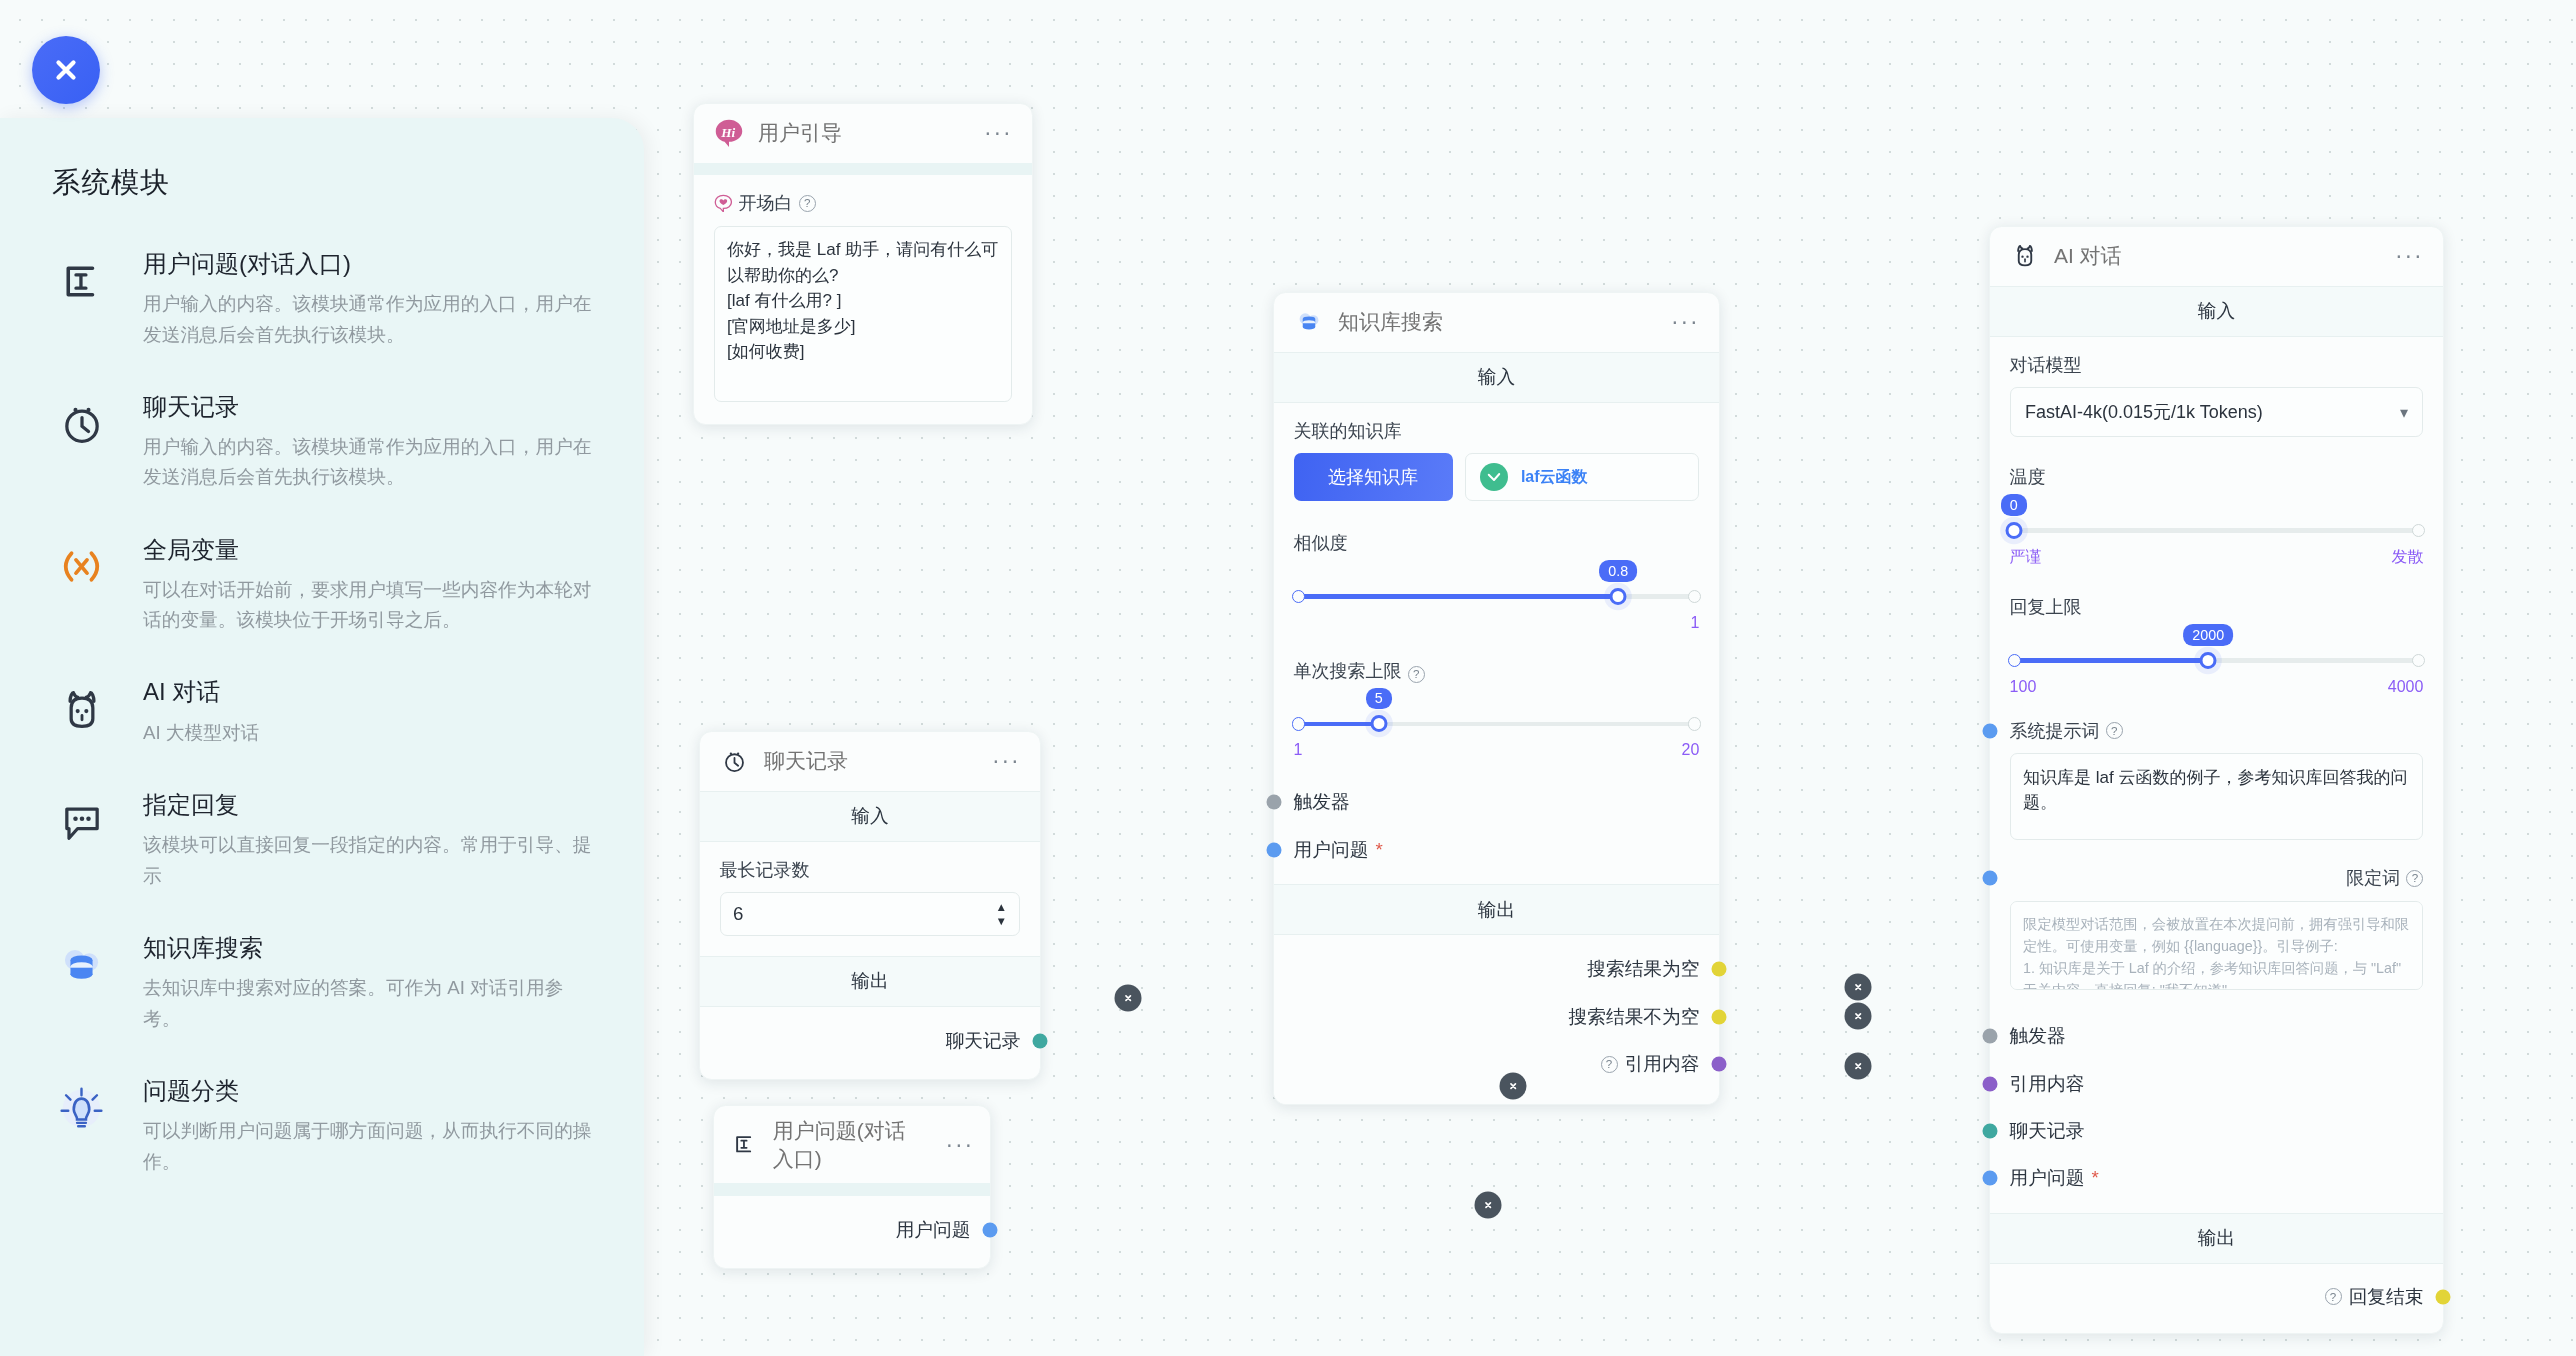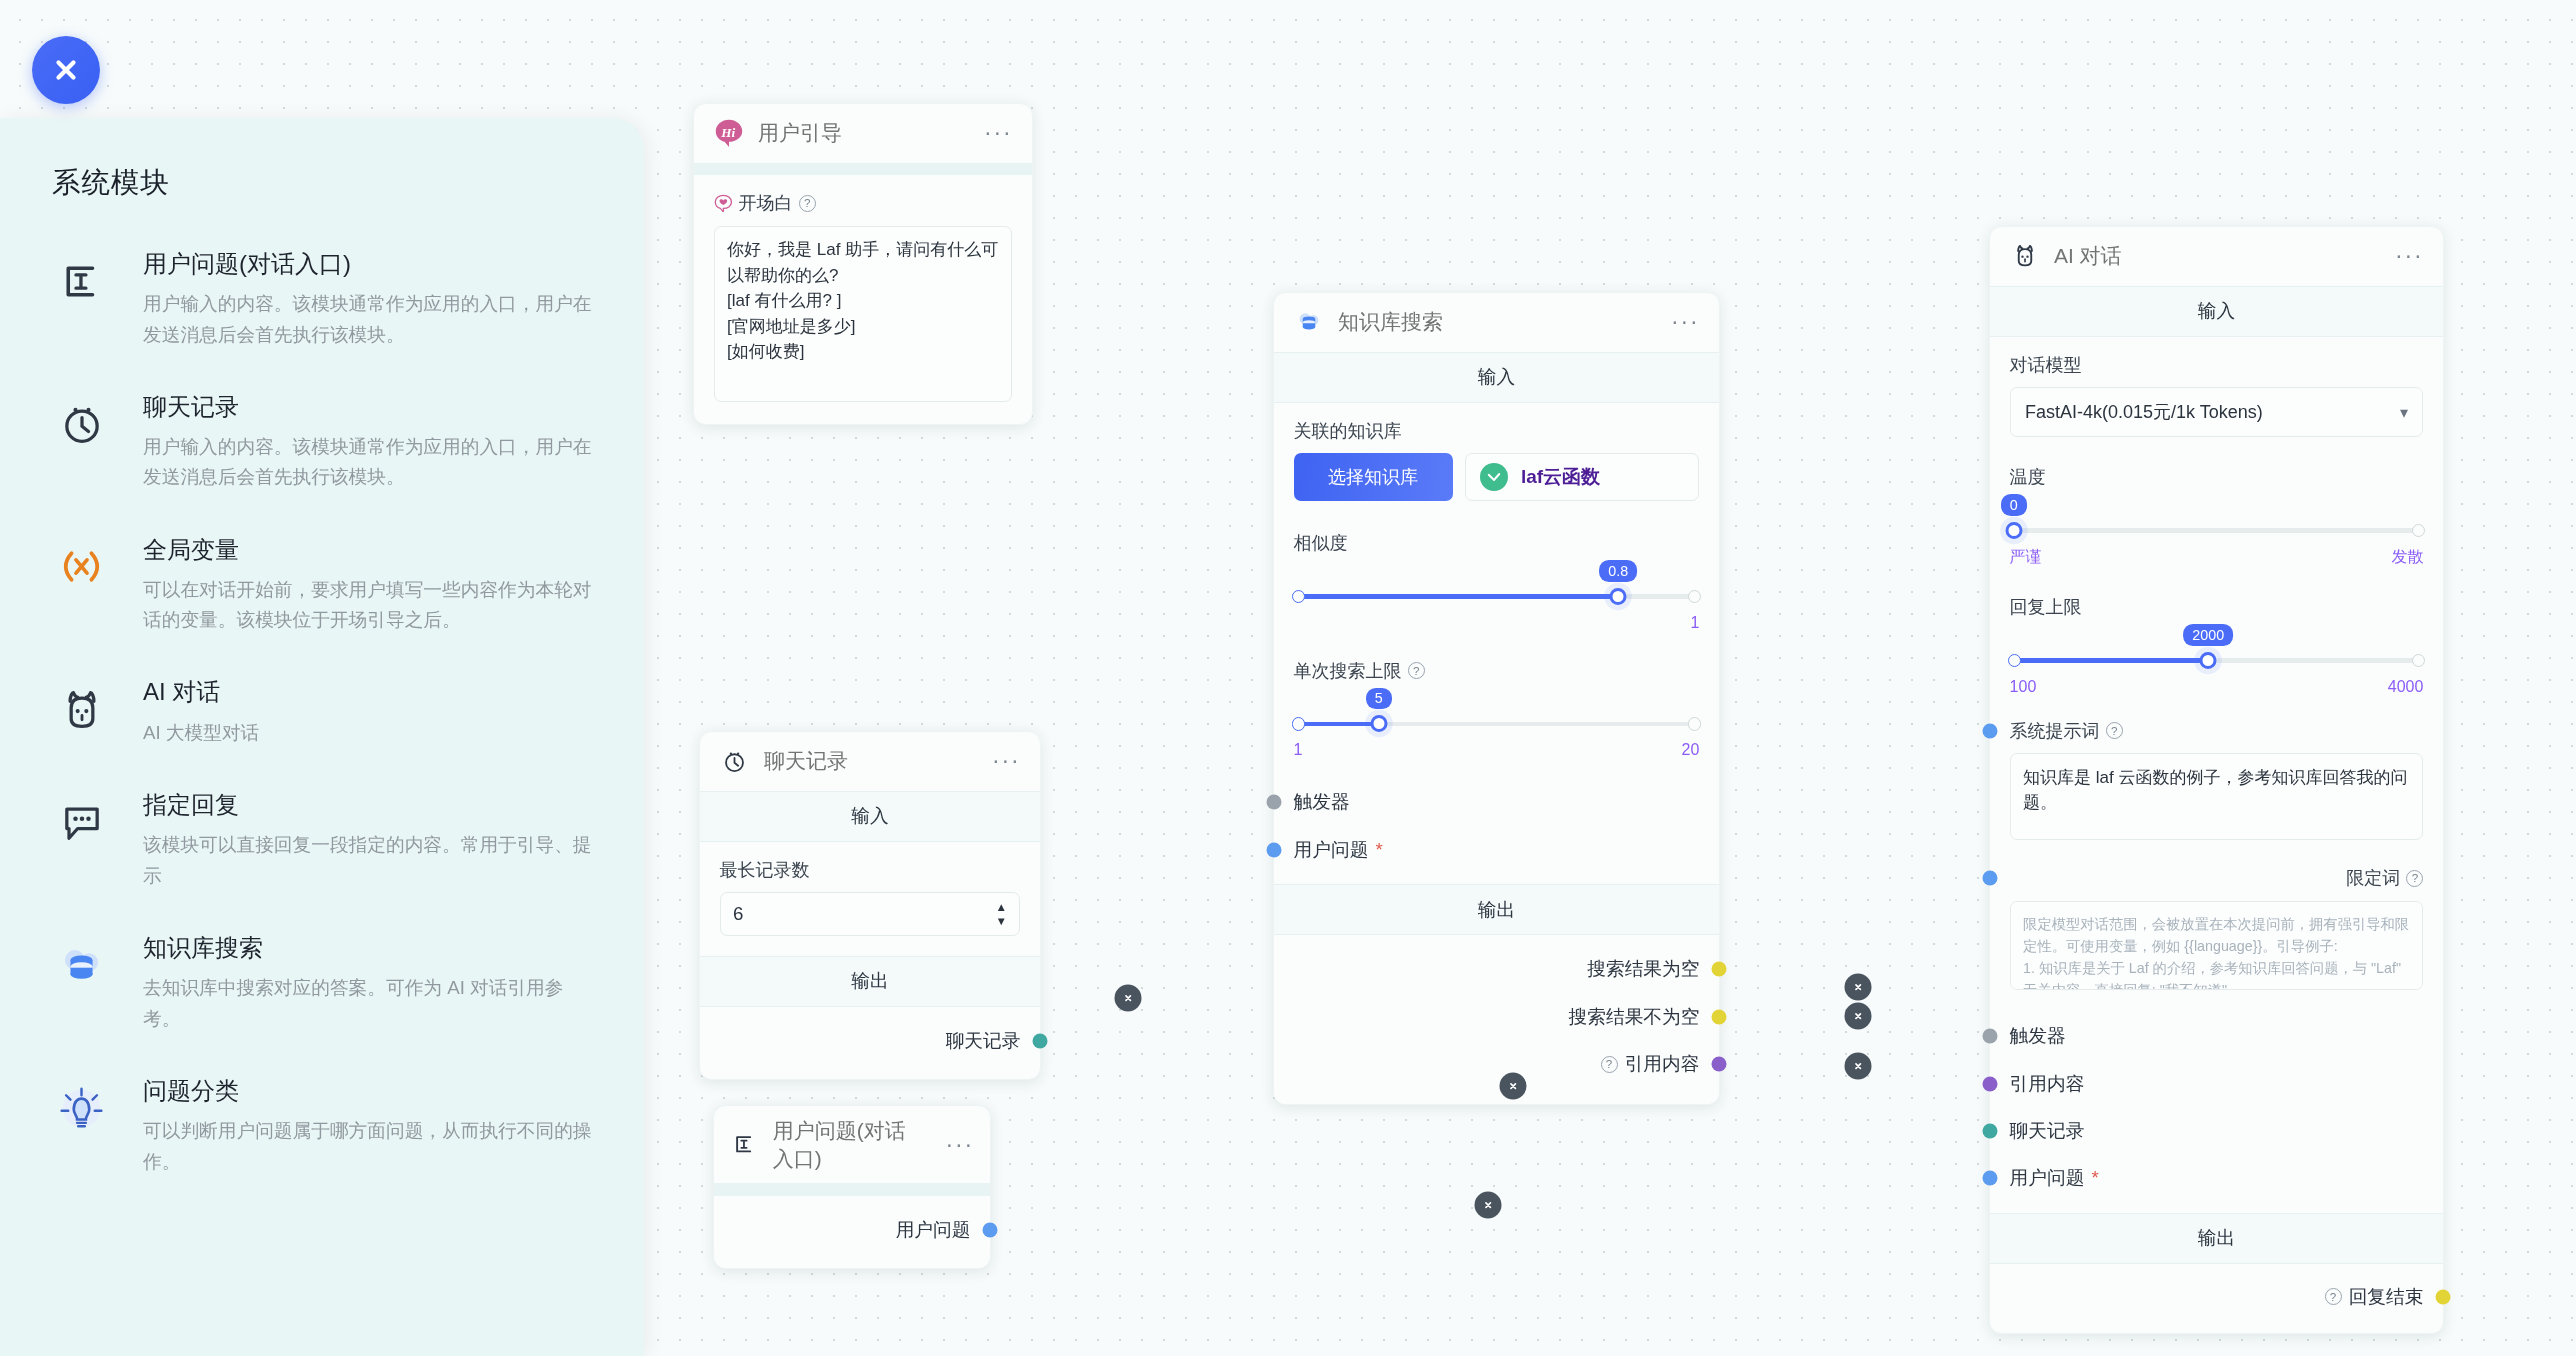--- a/index.html
+++ b/index.html
@@ -160,21 +160,21 @@
   
   .kb-row { display: flex; gap: 12.5px; }
   .kb-btn {
     background: linear-gradient(100deg,#3f63f2 0%,#5a7bf8 100%);
     color: #fff; font-size: 18px; border: none; border-radius: 7.1px;
     padding: 11.6px 0; width: 159px; cursor: pointer; text-align:center;
   }
   .kb-chip {
     flex: 1; border: 0.9px solid #e3ebeb; border-radius: 7.1px; background: #fcfefe;
     display: flex; align-items: center; gap: 12.5px; padding: 9px 14.3px;
-    font-size: 19px; font-weight: bold; color: #4c1d95; cursor: pointer;
+    font-size: 16px; font-weight: bold; color: #3b82f6; cursor: pointer;
   }
   .laf-logo {
     width: 28px; height: 28px; border-radius: 50%; background: #3fbd8f;
     display: flex; align-items: center; justify-content: center;
   }
 
   
   .stepper {
     width: 100%; border: 0.9px solid #e3ebeb; border-radius: 7.1px; background:#fcfefe;
     display: flex; align-items: center; justify-content: space-between;
@@ -422,21 +422,21 @@
       <div class="s-fill" style="width:80%;"></div>
       <div class="s-end left on"></div>
       <div class="s-end right"></div>
       <div class="s-thumb" style="left:80%;"></div>
       <div class="s-bubble" style="left:80%;">0.8</div>
     </div>
     <div class="s-minmax single-right">
       <span>1</span>
     </div>
 
-    <div class="field-label" style="margin-top:27px;">
+    <div class="field-label" style="margin-top:27px;align-items:flex-end;">
       <span>单次搜索上限</span>
       <span class="qmark">?</span>
     </div>
     <div class="slider-wrap">
       <div class="s-track"></div>
       <div class="s-fill" style="width:21%;"></div>
       <div class="s-end left on"></div>
       <div class="s-end right"></div>
       <div class="s-thumb" style="left:21%;"></div>
       <div class="s-bubble" style="left:21%;">5</div>

